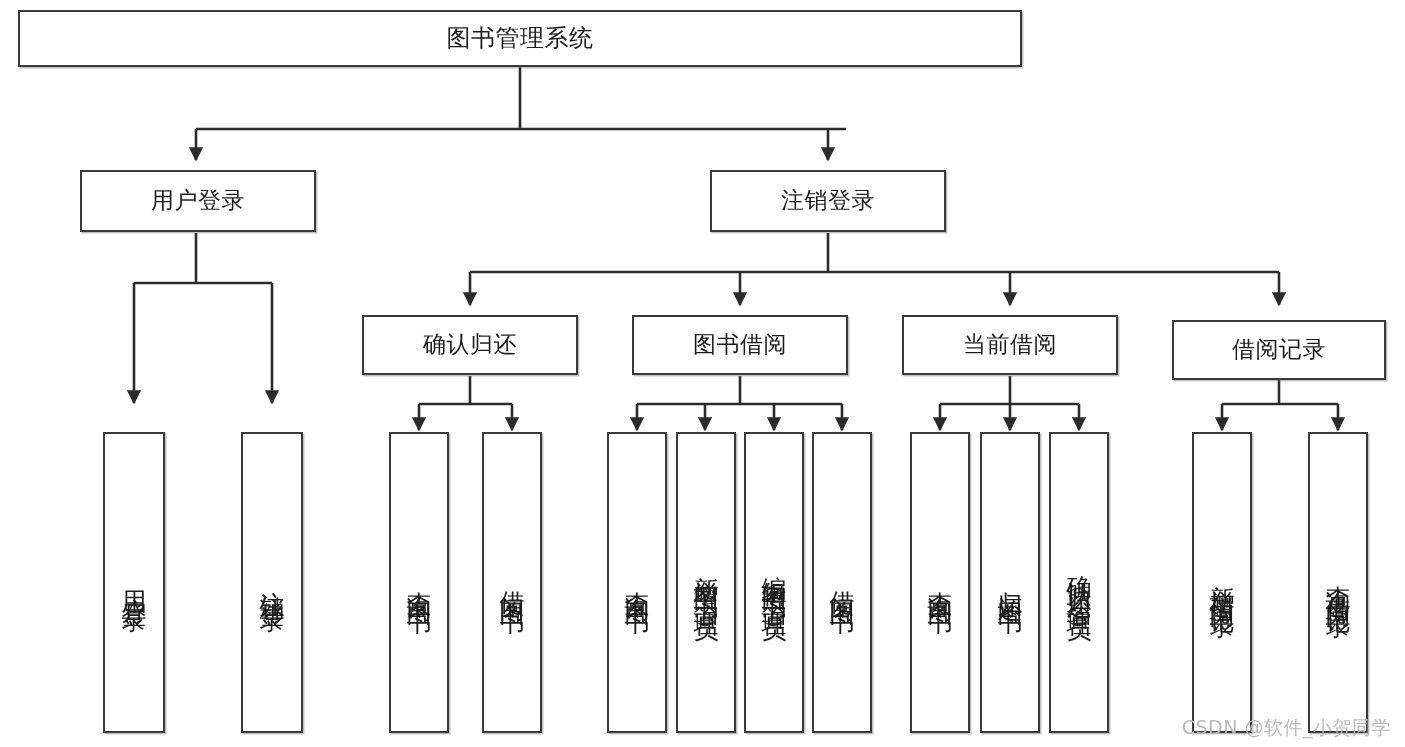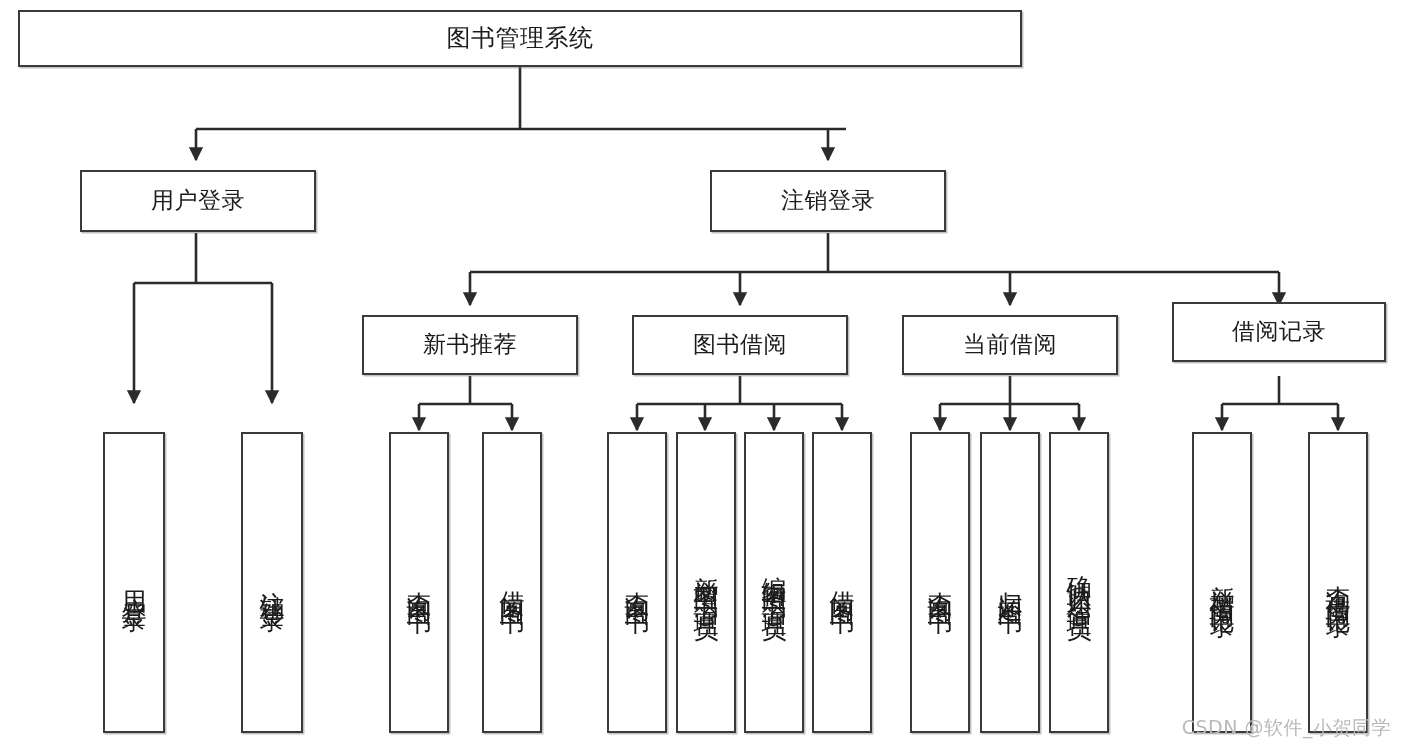--- a/index.html
+++ b/index.html
@@ -139,29 +139,29 @@
   </div>
 
   <div class="node horiz" style="left:80px; top:170px; width:236px; height:62px;">
     <span class="node-label">用户登录</span>
   </div>
   <div class="node horiz" style="left:710px; top:170px; width:236px; height:62px;">
     <span class="node-label">注销登录</span>
   </div>
 
   <div class="node horiz" style="left:362px; top:315px; width:216px; height:60px;">
-    <span class="node-label">新书推荐</span>
+    <span class="node-label">确认归还</span>
   </div>
   <div class="node horiz" style="left:902px; top:315px; width:216px; height:60px;">
     <span class="node-label">当前借阅</span>
   </div>
   <div class="node horiz" style="left:632px; top:315px; width:216px; height:60px;">
     <span class="node-label">图书借阅</span>
   </div>
-  <div class="node horiz" style="left:1172px; top:302px; width:214px; height:60px;">
+  <div class="node horiz" style="left:1172px; top:320px; width:214px; height:60px;">
     <span class="node-label">借阅记录</span>
   </div>
 
   <div class="node vert" style="left:103px; top:432px; width:62px; height:301px;">
     <span class="node-label">用户登录</span>
   </div>
   <div class="node vert" style="left:241px; top:432px; width:62px; height:301px;">
     <span class="node-label">注销登录</span>
   </div>
 

